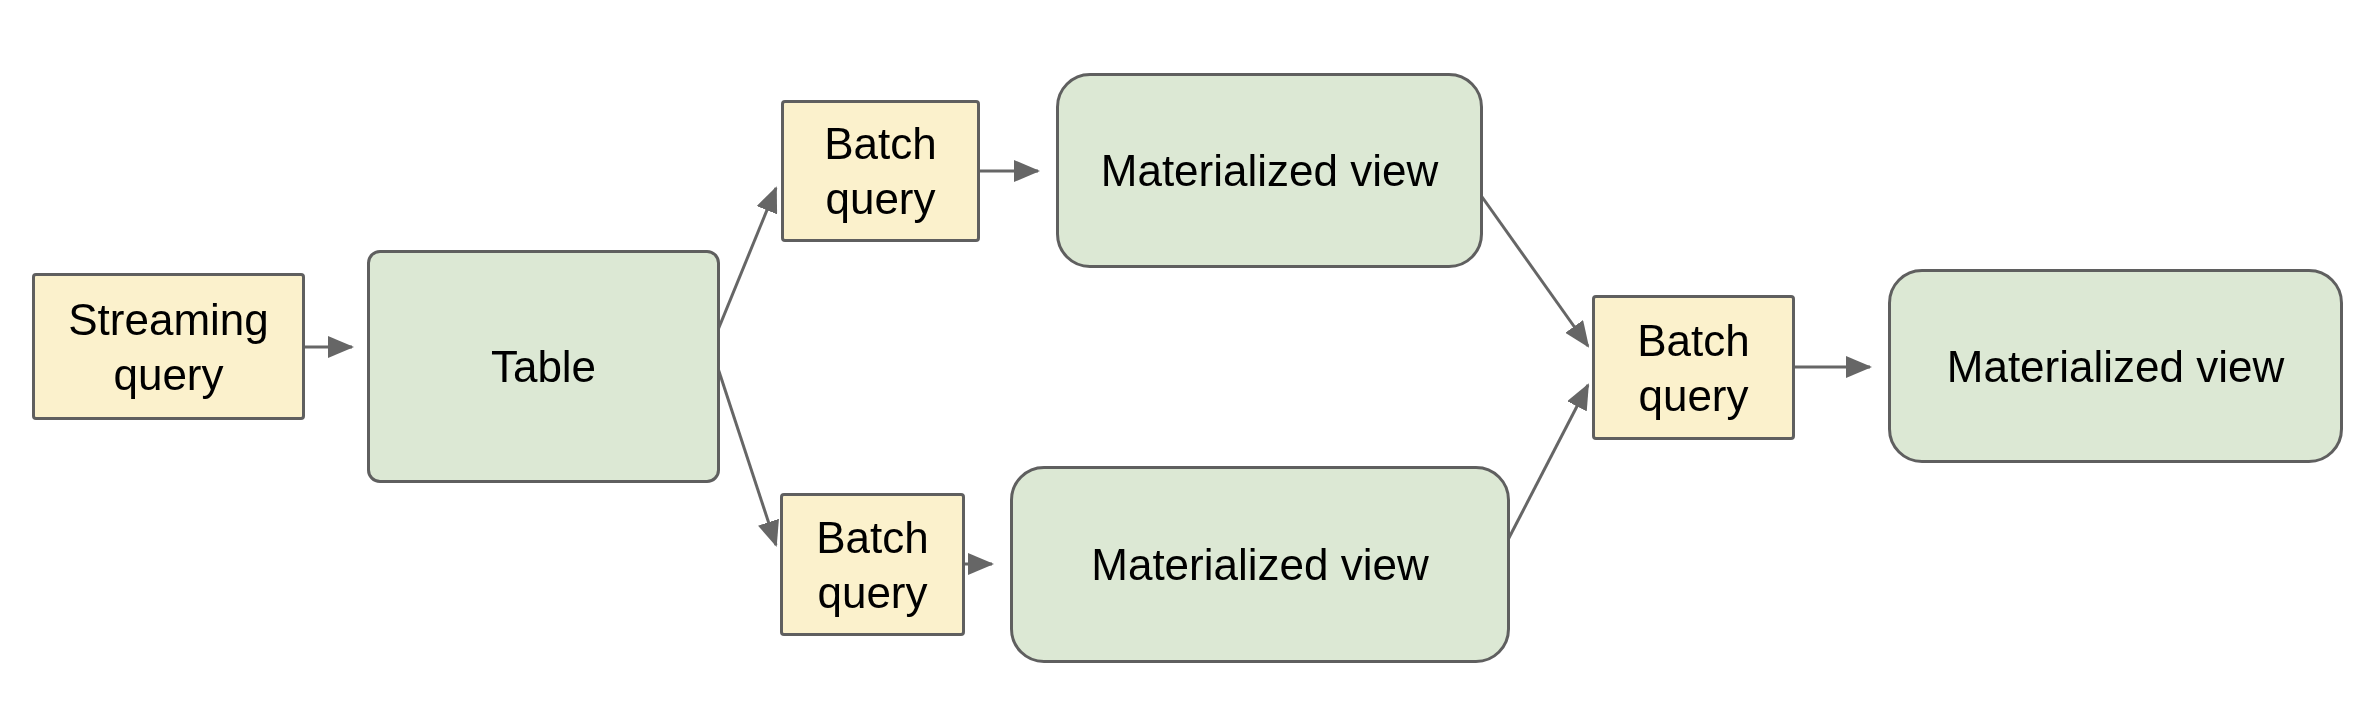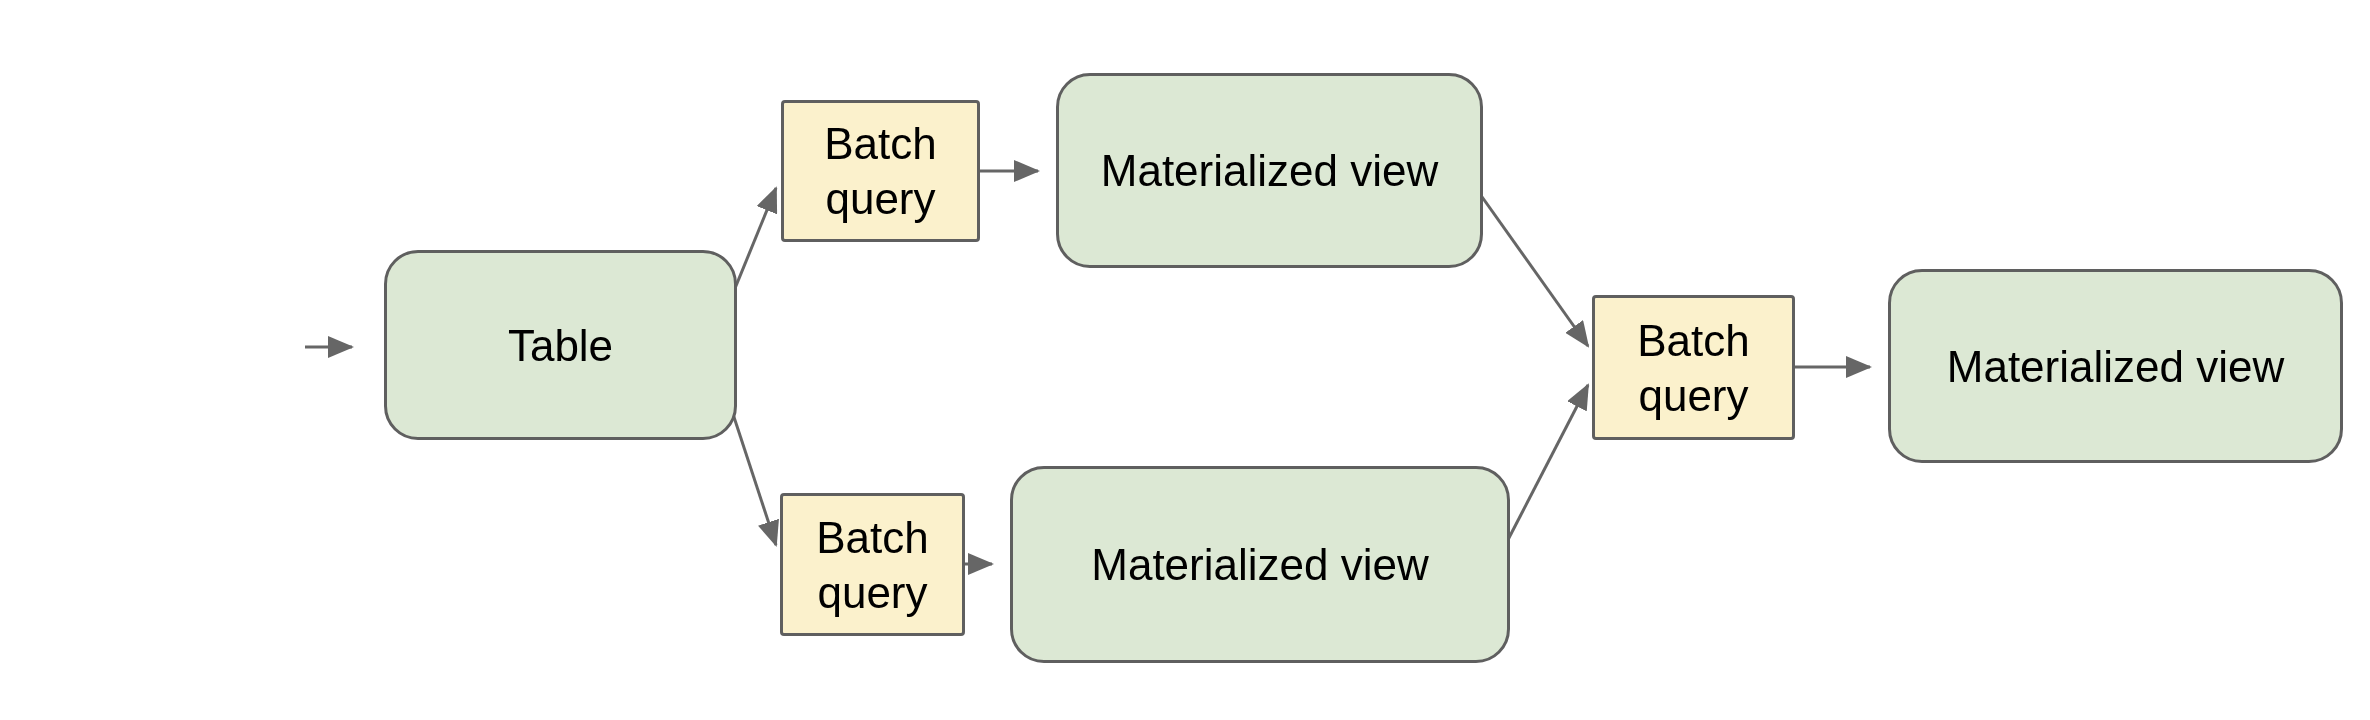--- a/index.html
+++ b/index.html
@@ -67,22 +67,25 @@
     <line x1="305" y1="347" x2="352" y2="347" marker-end="url(#arrowhead)"></line>
     <line x1="711" y1="347" x2="776" y2="188" marker-end="url(#arrowhead)"></line>
     <line x1="711" y1="347" x2="776" y2="545" marker-end="url(#arrowhead)"></line>
     <line x1="980" y1="171" x2="1038" y2="171" marker-end="url(#arrowhead)"></line>
     <line x1="965" y1="564" x2="992" y2="564" marker-end="url(#arrowhead)"></line>
     <line x1="1470" y1="180" x2="1588" y2="346" marker-end="url(#arrowhead)"></line>
     <line x1="1497" y1="561" x2="1588" y2="385" marker-end="url(#arrowhead)"></line>
     <line x1="1795" y1="367" x2="1870" y2="367" marker-end="url(#arrowhead)"></line>
   </svg>
 
+  <div class="node query" style="left:32px; top:273px; width:273px; height:147px;">
+    <span>Streaming query</span>
+  </div>
 
-  <div class="node dataset" style="left:371px; top:250px; width:353px; height:190px;">
+  <div class="node dataset" style="left:354px; top:250px; width:353px; height:233px;border-radius:13px;">
     <span>Table</span>
   </div>
 
   <div class="node query" style="left:781px; top:100px; width:199px; height:142px;">
     <span>Batch query</span>
   </div>
 
   <div class="node dataset" style="left:1043px; top:73px; width:427px; height:195px;">
     <span>Materialized view</span>
   </div>

